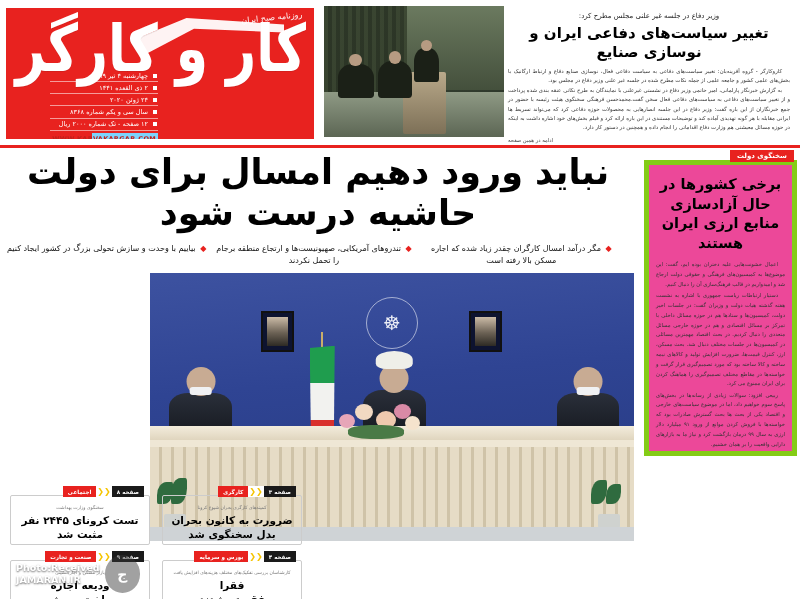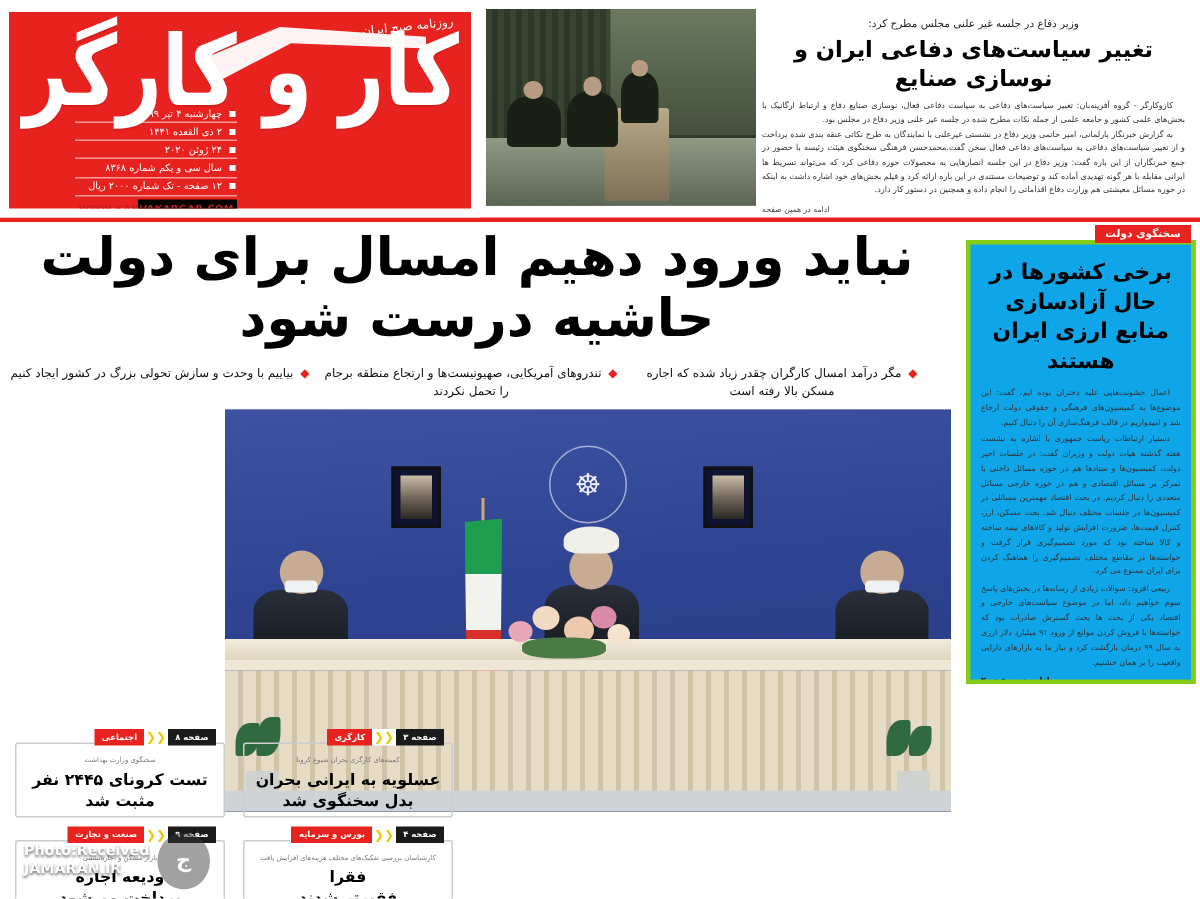--- a/index.html
+++ b/index.html
@@ -49,21 +49,21 @@
     color: #fff; font-size: 6.5px; text-align: right;
     border-bottom: 1px solid rgba(255,255,255,.55);
     padding: 1.5px 10px 1.5px 2px; line-height: 1.25; position: relative;
     white-space: nowrap;
   }
   .dateline::after {
     content: ""; position: absolute; right: 1px; top: 50%;
     width: 4px; height: 4px; background: #fff; transform: translateY(-50%);
   }
   .siteurl {
-    margin-top: 2px; background: #000000; color: #c1201c;
+    margin-top: 2px; background: #7dd3fc; color: #c1201c;
     font-size: 6.5px; font-weight: bold; text-align: center;
     padding: 2px 2px; letter-spacing: .3px; white-space: nowrap; margin-left: 42px;
   }
 
   
   .toparticle {
     width: 480px; height: 145px; position: relative;
     display: flex; flex-direction: row-reverse; padding: 6px 4px 4px 4px;
   }
   .toparticle-text { flex: 1; padding: 2px 6px 0 4px; position: relative; }
@@ -177,22 +177,22 @@
     background: #cfd2cf; border-radius: 2px; }
 
   
   .sidecol { width: 160px; position: relative; padding: 2px 3px 0 4px; }
   .tag-gov {
     position: absolute; right: 6px; top: 2px; z-index: 5;
     background: #e8221f; color: #fff; font-size: 7px; font-weight: bold;
     padding: 2px 7px; white-space: nowrap;
   }
   .sidebox {
-    border: 3px solid #84cc16; margin-top: 10px; padding: 10px 7px 6px 7px;
-    height: 296px; overflow: hidden; background: #0ea5e9;
+    border: 5px solid #84cc16; margin-top: 10px; padding: 10px 7px 6px 7px;
+    height: 296px; overflow: hidden; background: #ec4899;
   }
   .side-head {
     font-size: 14.5px; font-weight: bold; text-align: center; line-height: 1.35;
     color: #000; margin-bottom: 7px;
   }
   .side-body { font-size: 5.3px; line-height: 1.85; text-align: justify; color: #333; }
   .side-body p { text-indent: 7px; margin-bottom: 1.5px; }
   .side-more { font-size: 5.6px; font-weight: bold; color: #111; text-align: left; margin-top: 4px; }
 
   
@@ -382,21 +382,21 @@
 
     <div class="teaser">
       <div class="tz-tags">
         <div class="tz-cat">کارگری</div>
         <div class="tz-arrow">❮❮</div>
         <div class="tz-page">صفحه ۳</div>
       </div>
       <div class="teaser-inner">
         <div class="tz-kicker">کمیته‌های کارگری بحران شیوع کرونا</div>
         <div class="tz-head">
-          <div>عسلویه به ایرانی بحران</div>
+          <div>ضرورت به کانون بحران</div>
           <div>بدل سخنگوی شد</div>
         </div>
       </div>
     </div>
 
     <div class="teaser">
       <div class="tz-tags">
         <div class="tz-cat">اجتماعی</div>
         <div class="tz-arrow">❮❮</div>
         <div class="tz-page">صفحه ۸</div>

